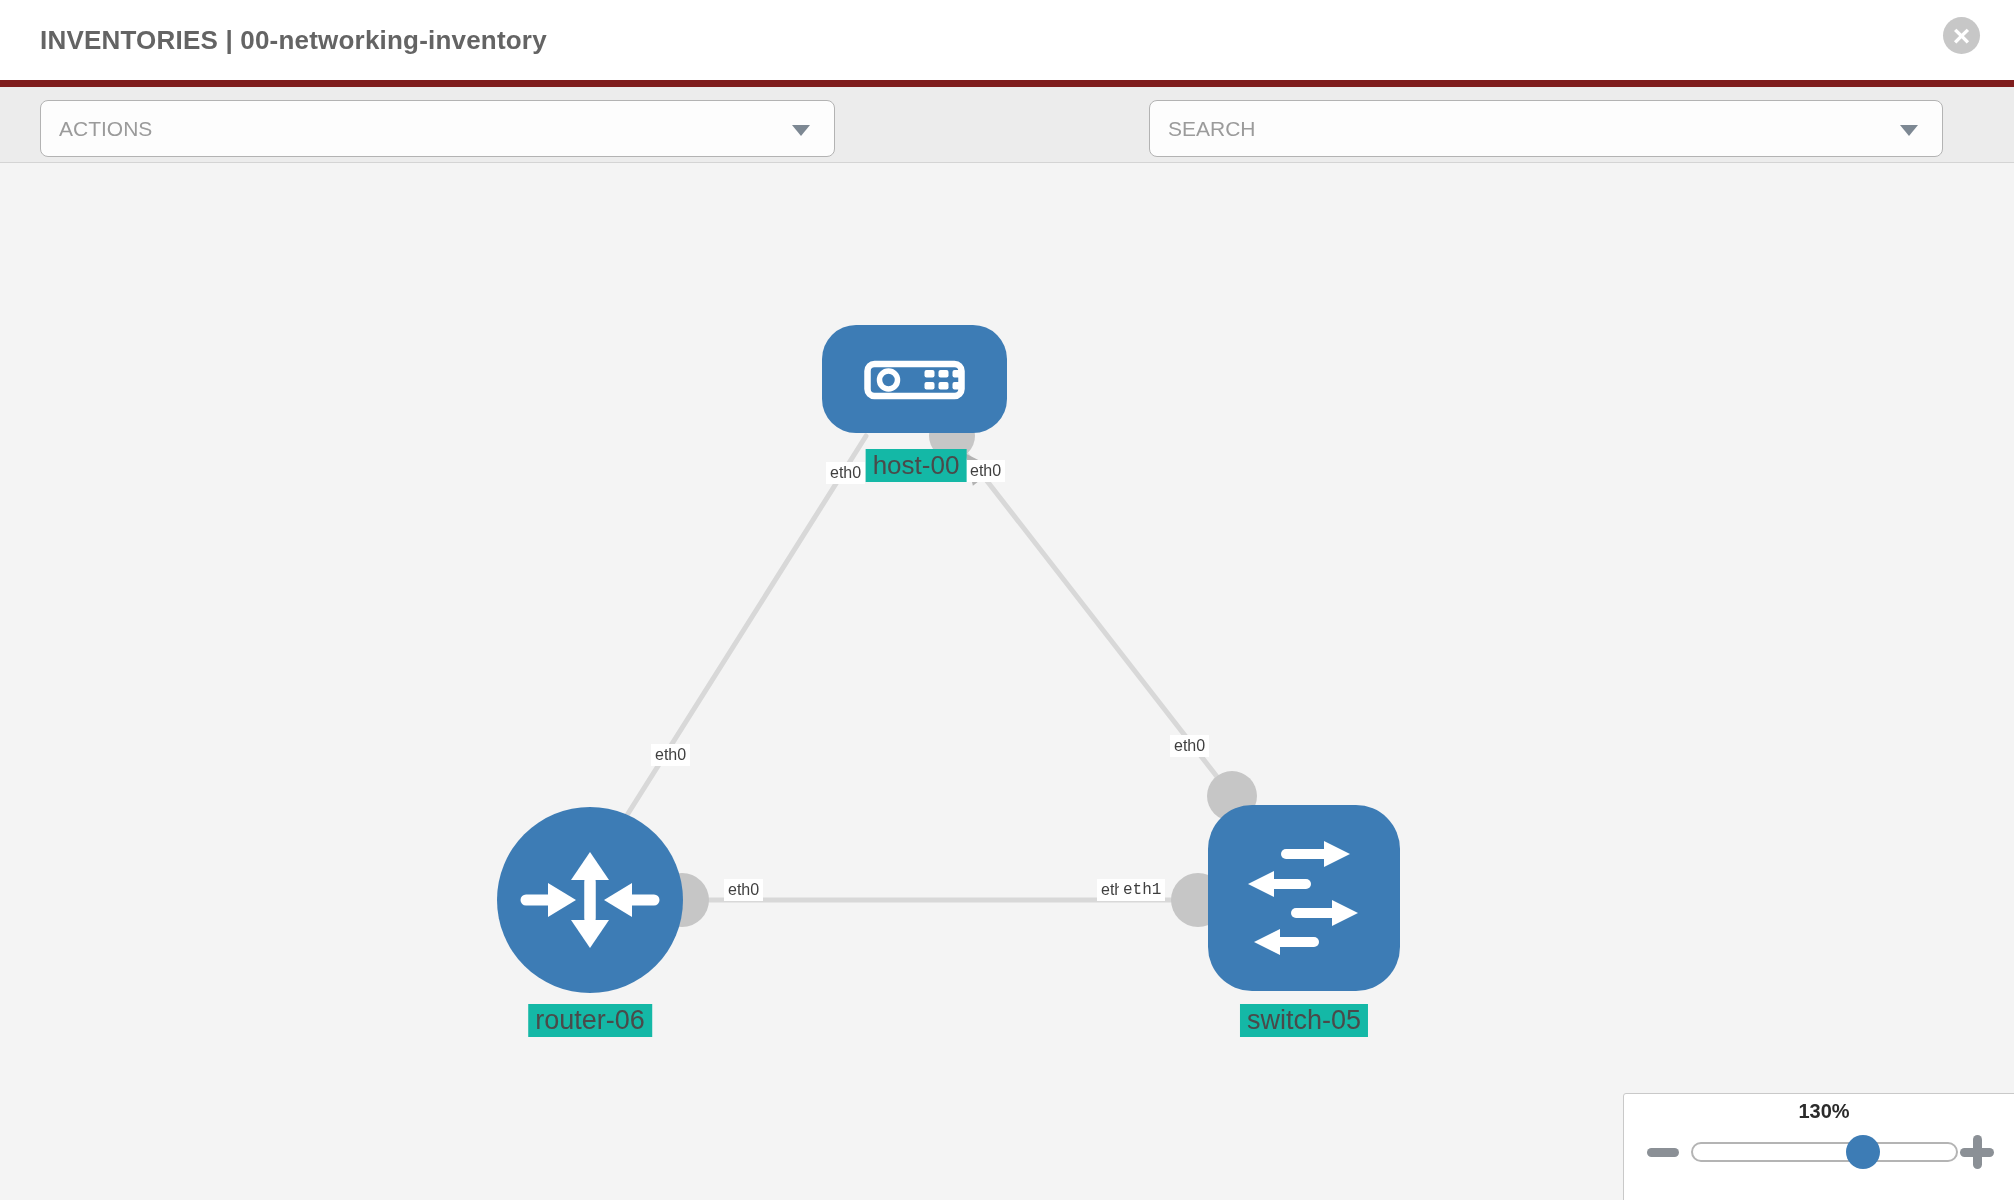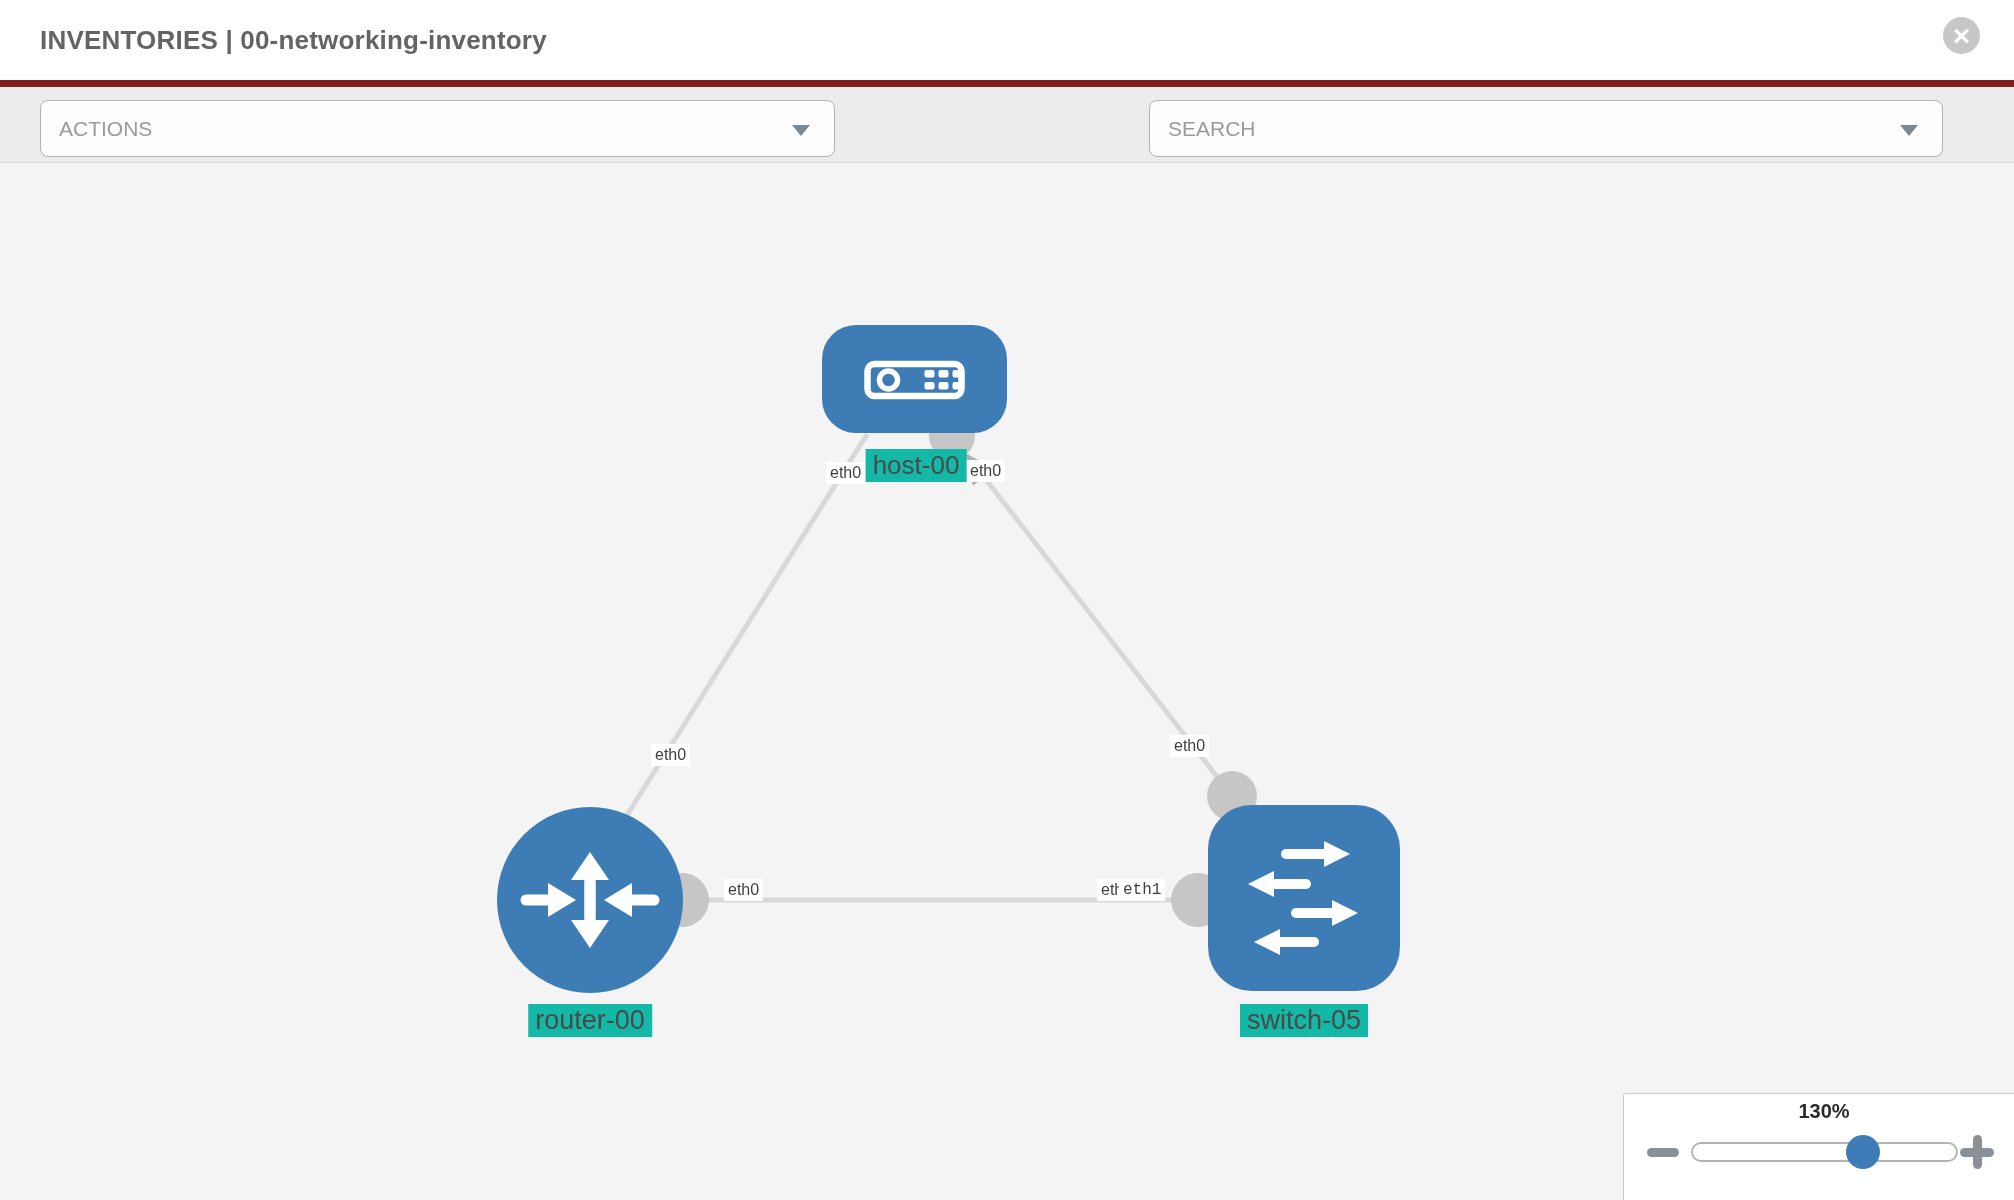--- a/index.html
+++ b/index.html
@@ -149,21 +149,21 @@
         <polygon points="-30,-27 -56,-14 -30,-1" stroke="none"></polygon>
         <line x1="-8" y1="15" x2="32" y2="15"></line>
         <polygon points="28,2 54,15 28,28" stroke="none"></polygon>
         <line x1="10" y1="44" x2="-28" y2="44"></line>
         <polygon points="-24,31 -50,44 -24,57" stroke="none"></polygon>
       </g>
     </g>
   </svg>
 
   <div class="node-label" style="left:916px; top:286px; font-size:26px;">host-00</div>
-  <div class="node-label" style="left:590px; top:841px;">router-00</div>
+  <div class="node-label" style="left:590px; top:841px;">router-06</div>
   <div class="node-label" style="left:1304px; top:841px;">switch-05</div>
 
   <div class="if-label" style="left:826px; top:299px;">eth0</div>
   <div class="if-label" style="left:966px; top:297px;">eth0</div>
   <div class="if-label" style="left:651px; top:581px;">eth0</div>
   <div class="if-label" style="left:1170px; top:572px;">eth0</div>
   <div class="if-label" style="left:724px; top:716px;">eth0</div>
   <div class="if-label" style="left:1097px; top:716px;">eth0</div>
   <div class="if-label over" style="left:1119px; top:716px;">eth1</div>
 

